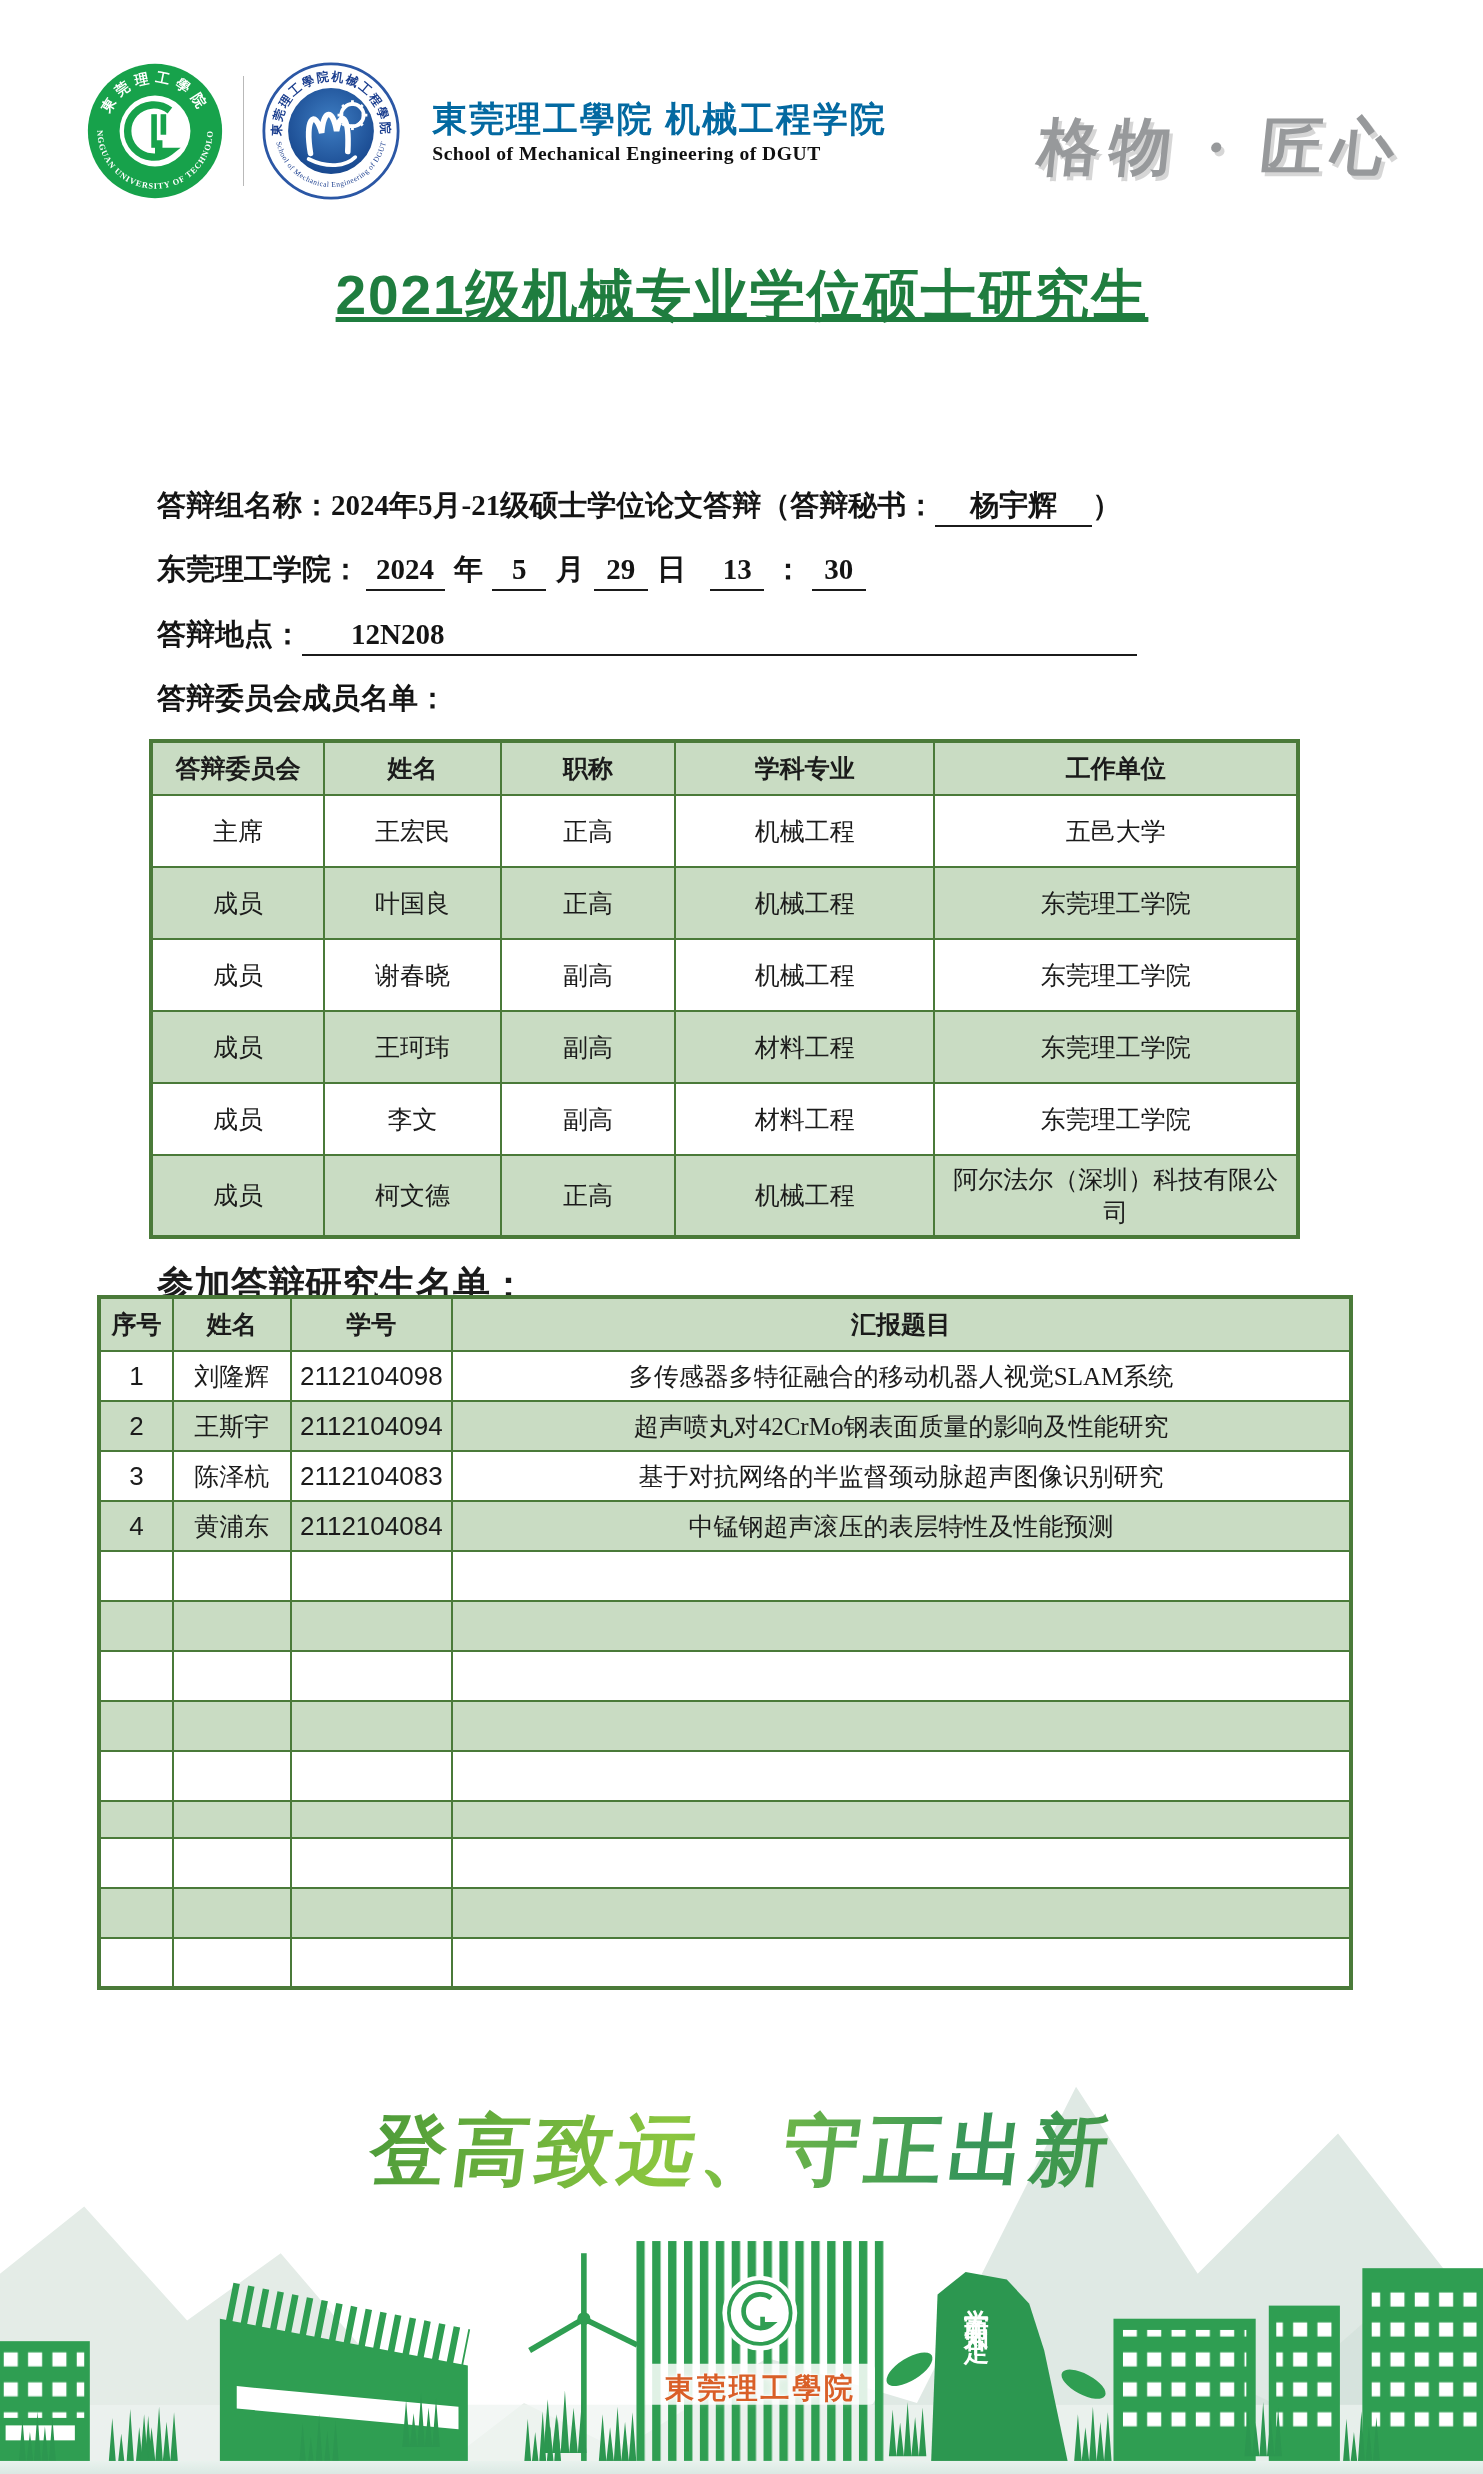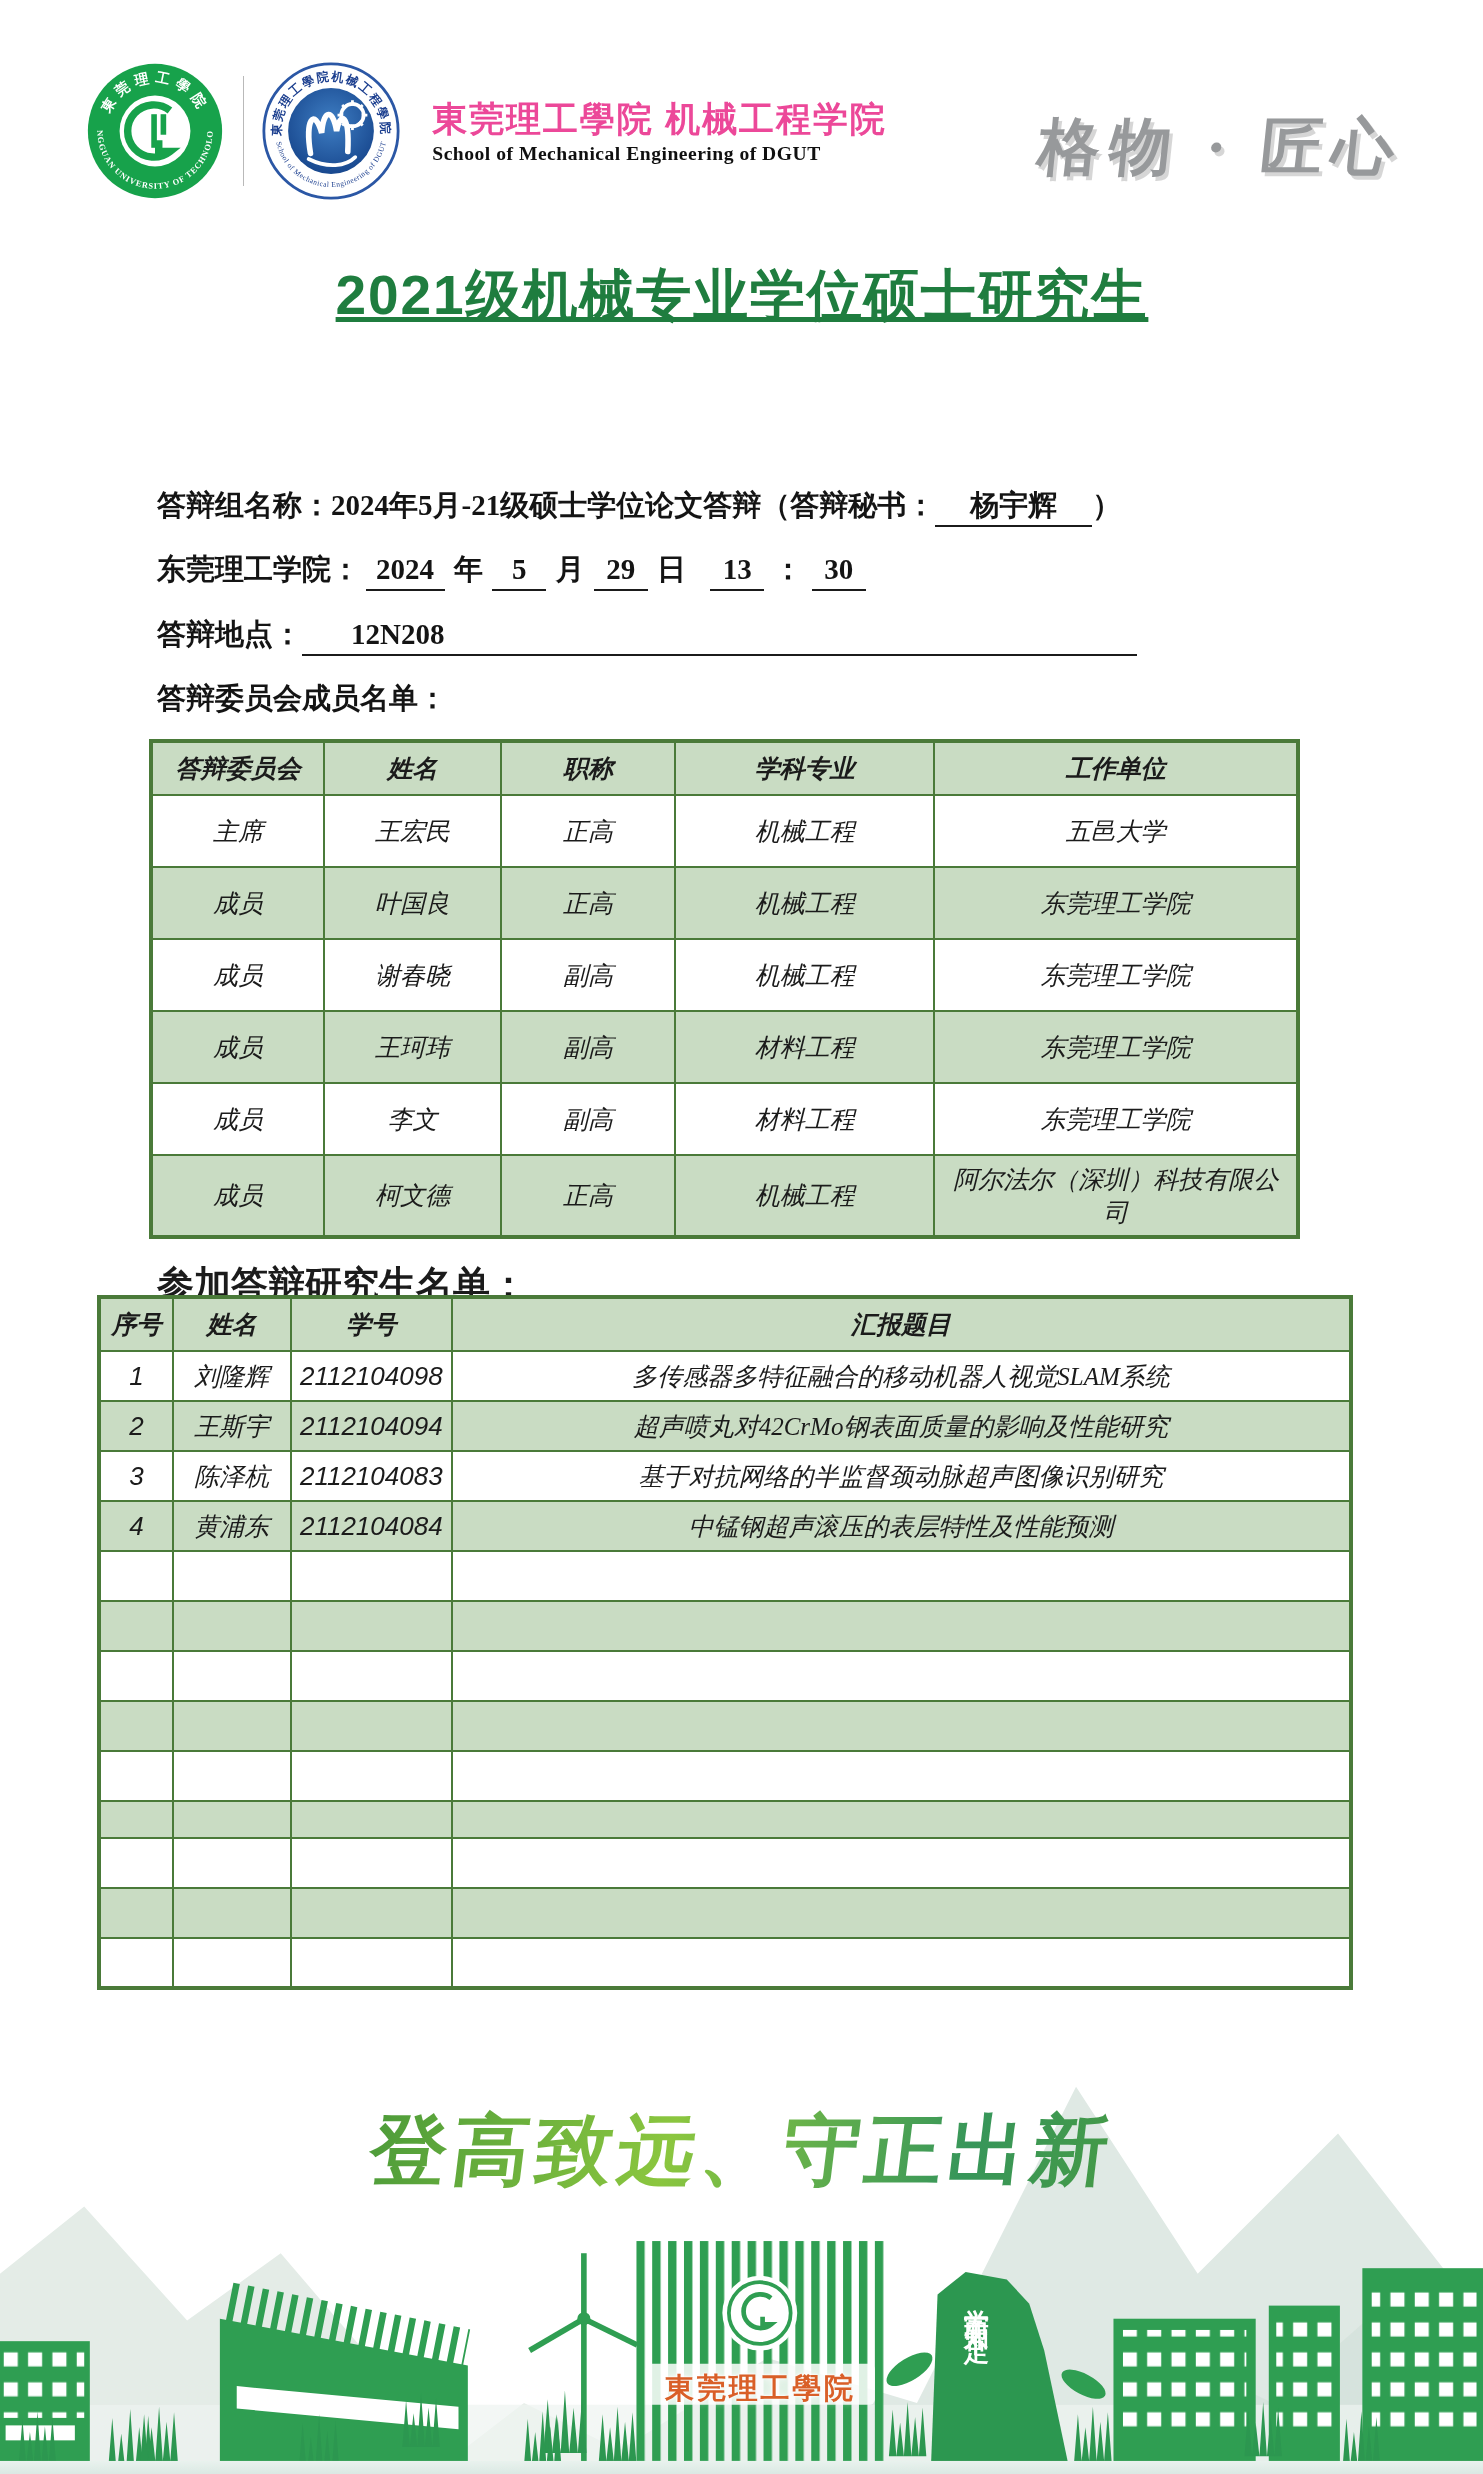--- a/index.html
+++ b/index.html
@@ -5,21 +5,21 @@
   html,body{margin:0;padding:0;background:#fff;}
   .page{position:relative;width:1484px;height:2475px;background:#fff;overflow:hidden;
         font-family:"Liberation Serif",serif;color:#1b1b1b;}
 
   
   .header{position:absolute;top:62px;left:86px;display:flex;align-items:center;}
   .logo{flex:0 0 auto;}
   .logo-divider{width:0.9px;height:110px;background:#b9b9b9;margin:0 18.7px;}
   .school-names{margin-left:32px;}
   .school-cn{font-family:"Liberation Sans",sans-serif;font-weight:bold;font-size:35px;
-             color:#ec4899;letter-spacing:1.9px;line-height:43px;}
+             color:#0369a1;letter-spacing:1.9px;line-height:43px;}
   .school-en{font-family:"Liberation Serif",serif;font-weight:bold;font-size:19.6px;
              color:#101010;margin-top:3.7px;letter-spacing:0.5px;}
   .motto{position:absolute;left:1015px;top:105px;width:412px;text-align:center;
          font-family:"Liberation Serif",serif;font-weight:bold;font-size:62px;color:#97999b;
          letter-spacing:9.4px;transform:skewX(-6deg);
          text-shadow:3.7px 3.7px 0 rgba(0,0,0,0.16);white-space:nowrap;}
 
   
   .title{position:absolute;top:258px;left:0;width:100%;text-align:center;
          font-family:"Liberation Sans",sans-serif;font-weight:900;font-size:55px;
@@ -31,21 +31,21 @@
   .info-line{margin-bottom:23.4px;white-space:nowrap;}
   .uline{display:inline-block;border-bottom:2.8px solid #1b1b1b;text-align:center;
          font-weight:bold;}
   .u-secretary{min-width:157px;}
   .u-num{min-width:79px;margin:0 5.6px;}
   .u-num-sm{min-width:54px;margin:0 5.6px;}
   .u-location{min-width:786px;text-align:left;padding-left:49px;}
   .unit{margin:0 3.7px;}
 
   
-  table{border-collapse:collapse;table-layout:fixed;font-style:italic;}
+  table{border-collapse:collapse;table-layout:fixed;}
   th,td{border:2.8px solid #4a7a39;text-align:center;vertical-align:middle;
         font-family:"Liberation Serif",serif;font-size:25px;color:#1b1b1b;
         padding:0 7.5px;overflow:hidden;}
   thead th{background:#c9dcc3;font-weight:700;}
   tbody tr:nth-child(odd){background:#ffffff;}
   tbody tr:nth-child(even){background:#c9dcc3;}
 
   .committee-table{position:absolute;left:149px;top:739px;width:1151px;
                    border:4.7px solid #4a7a39;}
   .committee-table thead tr{height:54px;}

